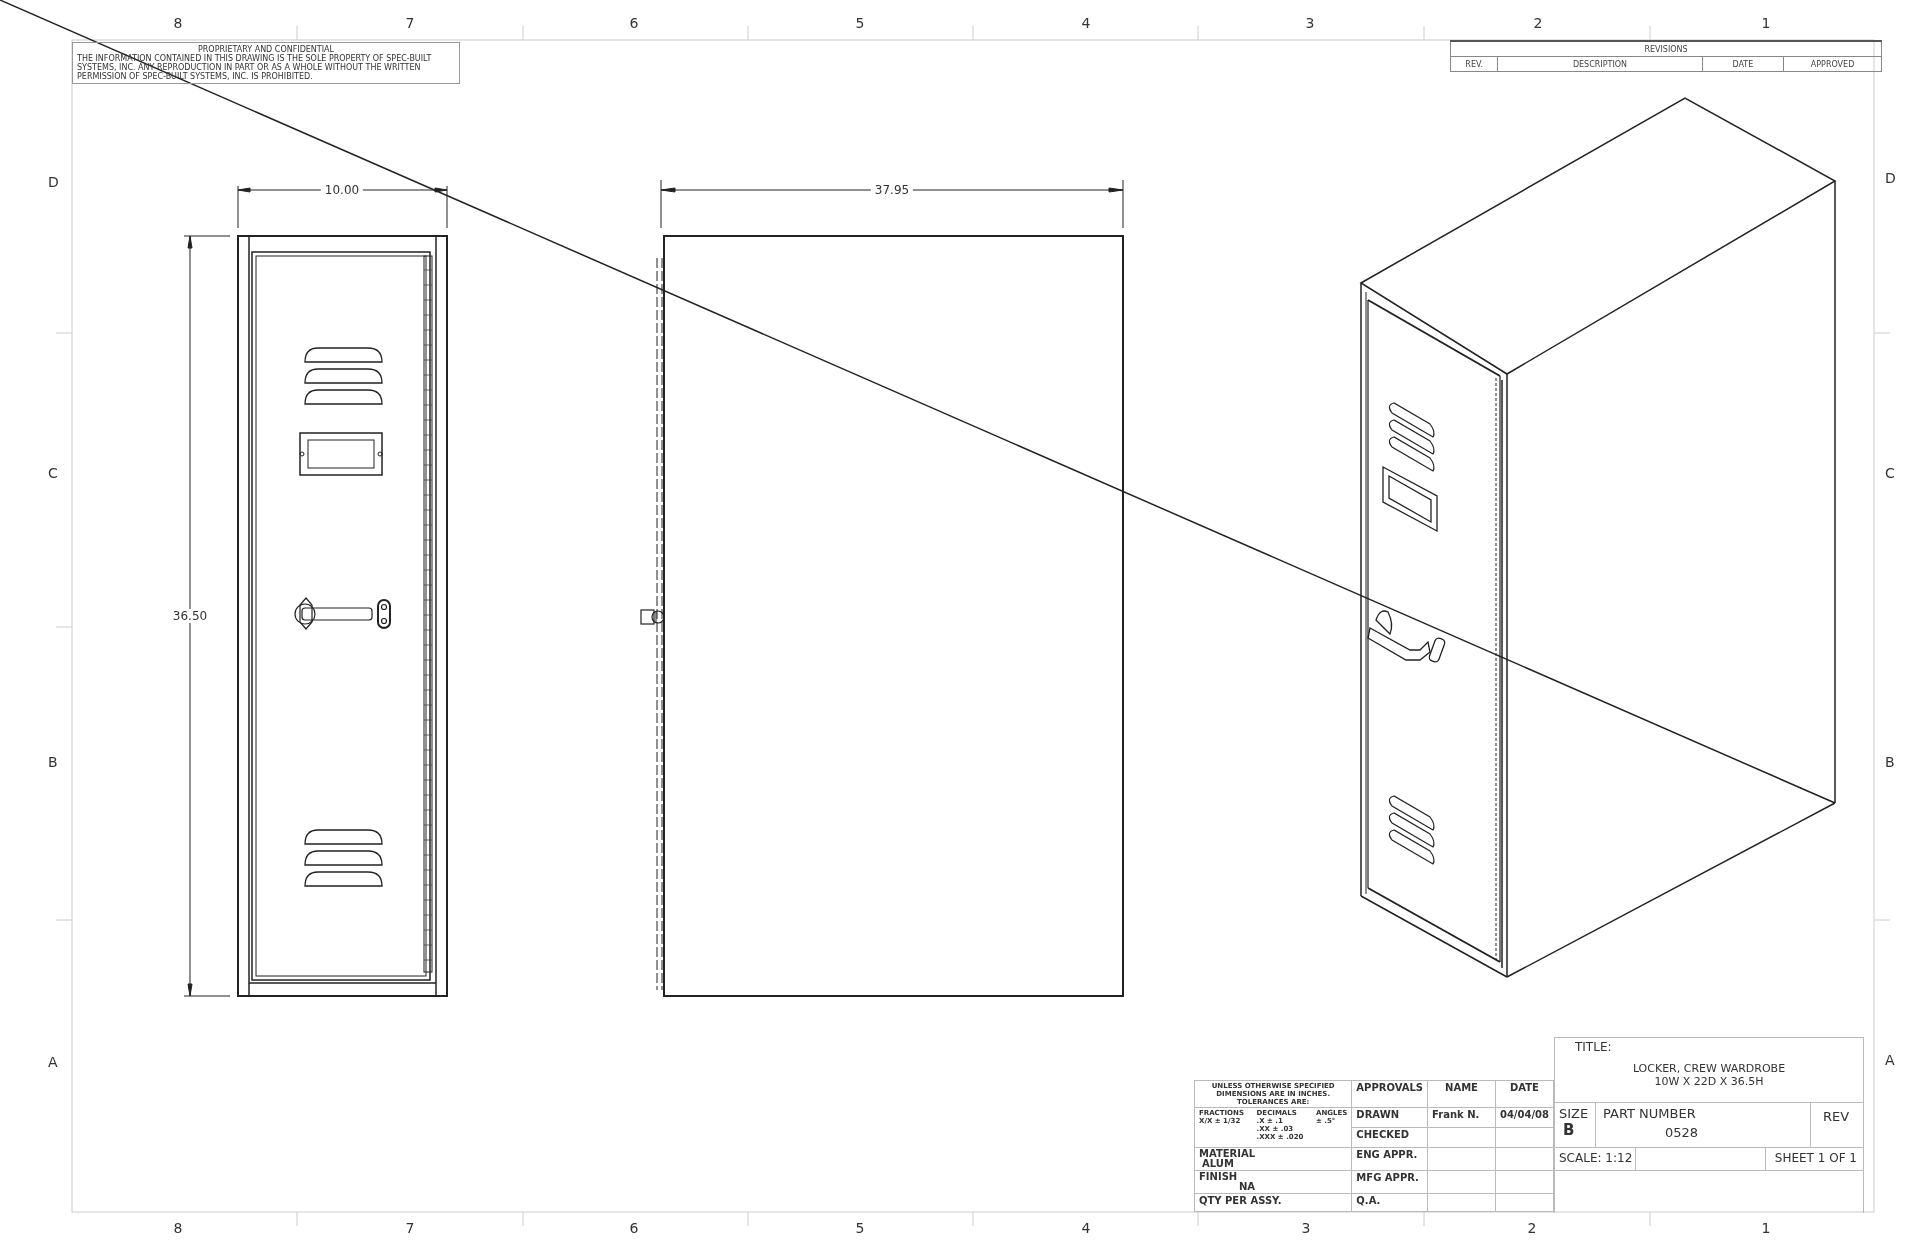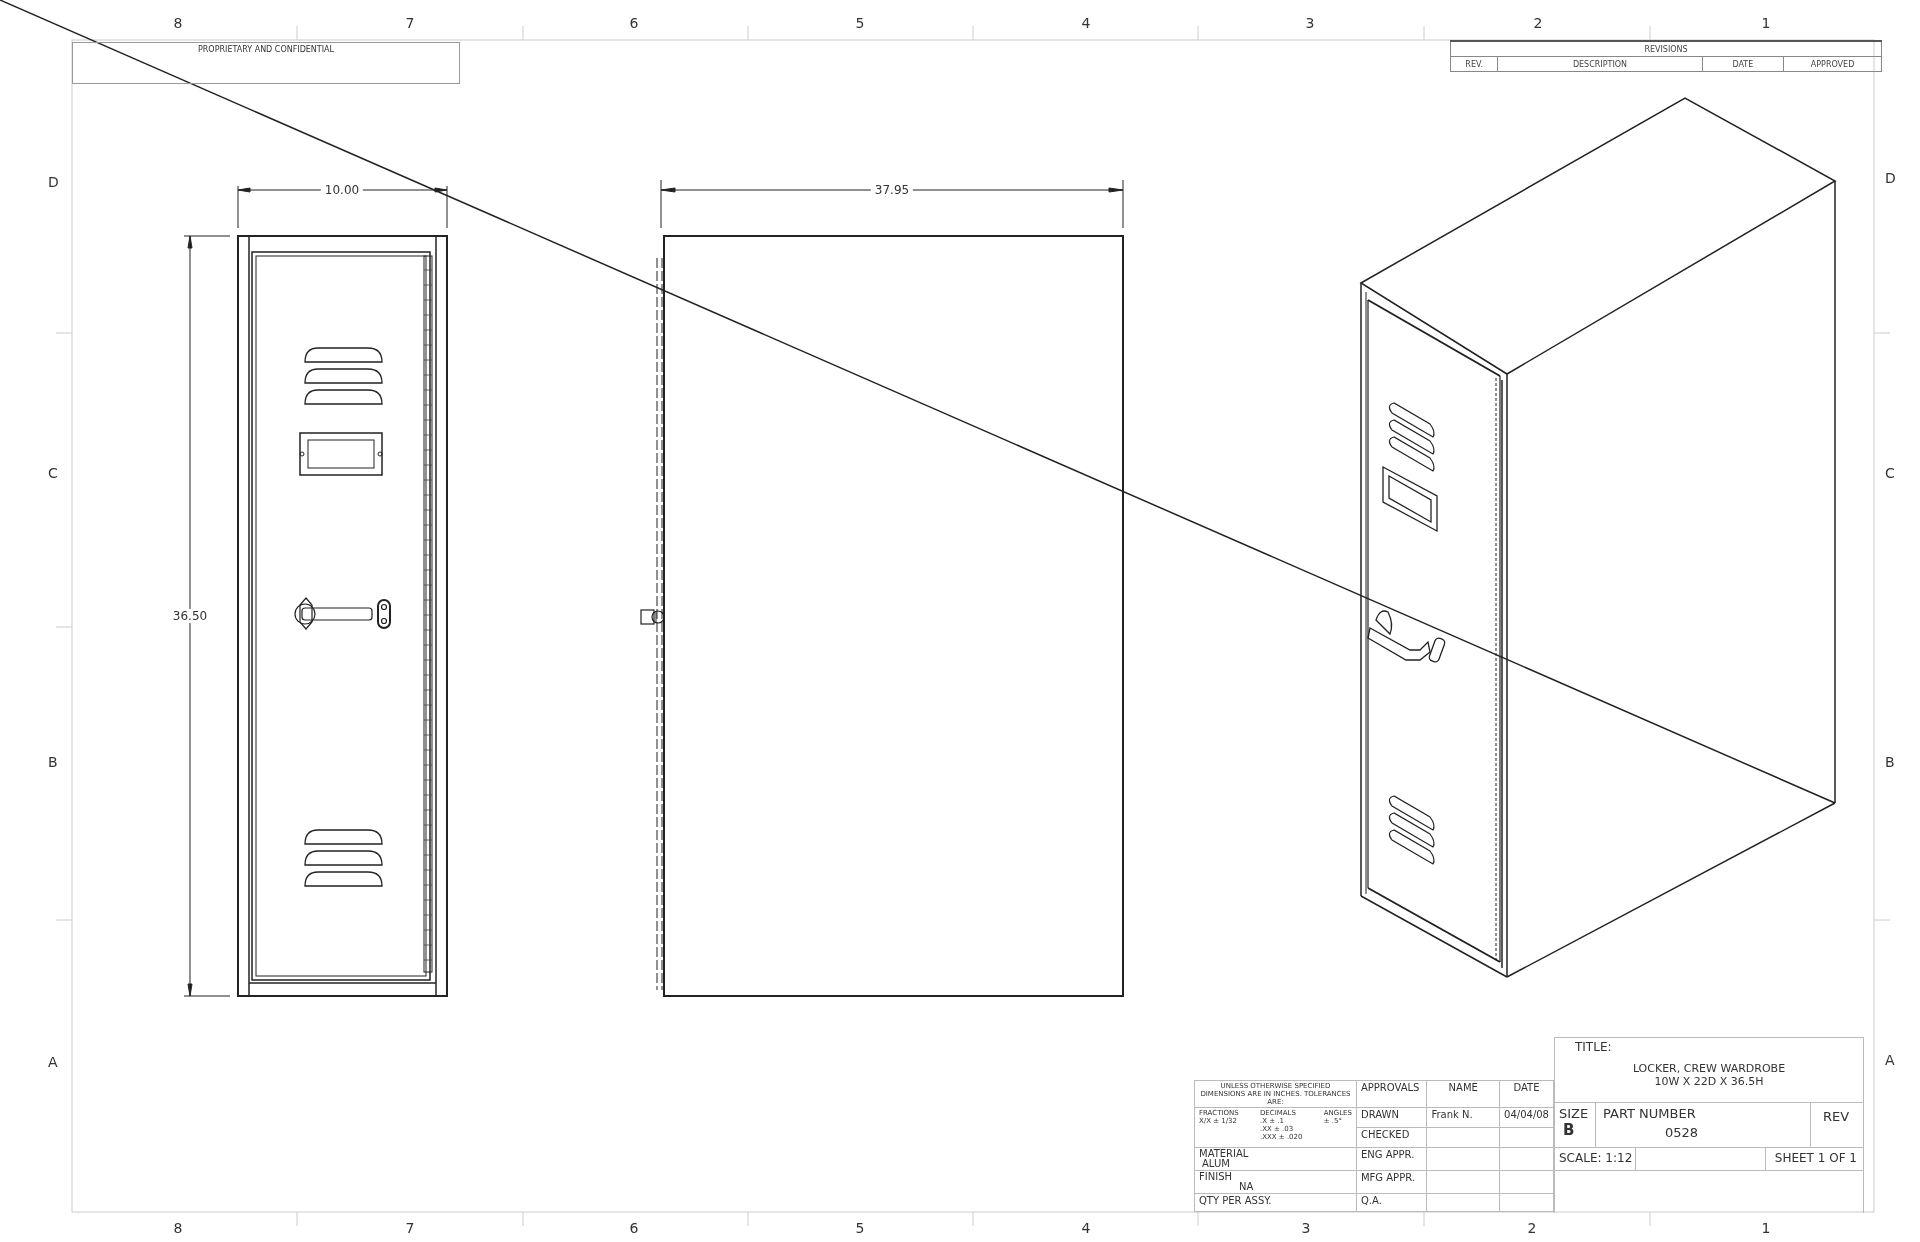--- a/index.html
+++ b/index.html
@@ -11,21 +11,21 @@
   svg.draw { position:absolute; left:0; top:0; }
   .note { position:absolute; left:72px; top:42px; width:388px; height:42px;
           border:1px solid #999; font-size:8px; line-height:9px; padding:2px 4px;
           box-sizing:border-box; color:#333; }
   .note .c { text-align:center; }
   table { border-collapse:collapse; }
   .rev { position:absolute; left:1430px; top:40px; width:432px; font-size:8px; color:#444;margin-left:20px; }
   .rev td { border:1px solid #888; text-align:center; height:14px; padding:0; }
   .rev tr:first-child td { border-top:2px solid #555; }
   .tb { position:absolute; font-size:10px; color:#333; }
-  .tb td { border:1px solid #bbb; padding:1px 4px; vertical-align:top; }
+  .tb td { border:1px solid #bbb; padding:1px 4px; vertical-align:top;font-weight:bold; }
   .dim { position:absolute; font-size:12px; color:#333; background:#fff; padding:0 4px; transform:translate(-50%,-50%); }
 </style>
 </head>
 <body>
 
 <span class="zone-num" style="left:178px;top:15px">8</span>
 <span class="zone-num" style="left:410px;top:15px">7</span>
 <span class="zone-num" style="left:634px;top:15px">6</span>
 <span class="zone-num" style="left:860px;top:15px">5</span>
 <span class="zone-num" style="left:1086px;top:15px">4</span>
@@ -220,20 +220,21 @@
     <path d="M1392,840 Q1386,832 1394,830 L1430,851 Q1436,859 1433,864 Z"></path>
   </g>
 </svg>
 
 <span class="dim" style="left:342px;top:190px">10.00</span>
 <span class="dim" style="left:190px;top:616px">36.50</span>
 <span class="dim" style="left:892px;top:190px">37.95</span>
 
 <div class="note">
   <div class="c">PROPRIETARY AND CONFIDENTIAL</div>
+  <div>THE INFORMATION CONTAINED IN THIS DRAWING IS THE SOLE PROPERTY OF SPEC-BUILT SYSTEMS, INC.  ANY REPRODUCTION IN PART OR AS A WHOLE WITHOUT THE WRITTEN PERMISSION OF SPEC-BUILT SYSTEMS, INC. IS PROHIBITED.</div>
 </div>
 
 <table class="rev">
   <tbody>
       <tr>
         <td colspan="4">REVISIONS</td>
       </tr>
   <tr>
     <td style="width:48px">REV.</td>
     <td style="width:212px">DESCRIPTION</td>

